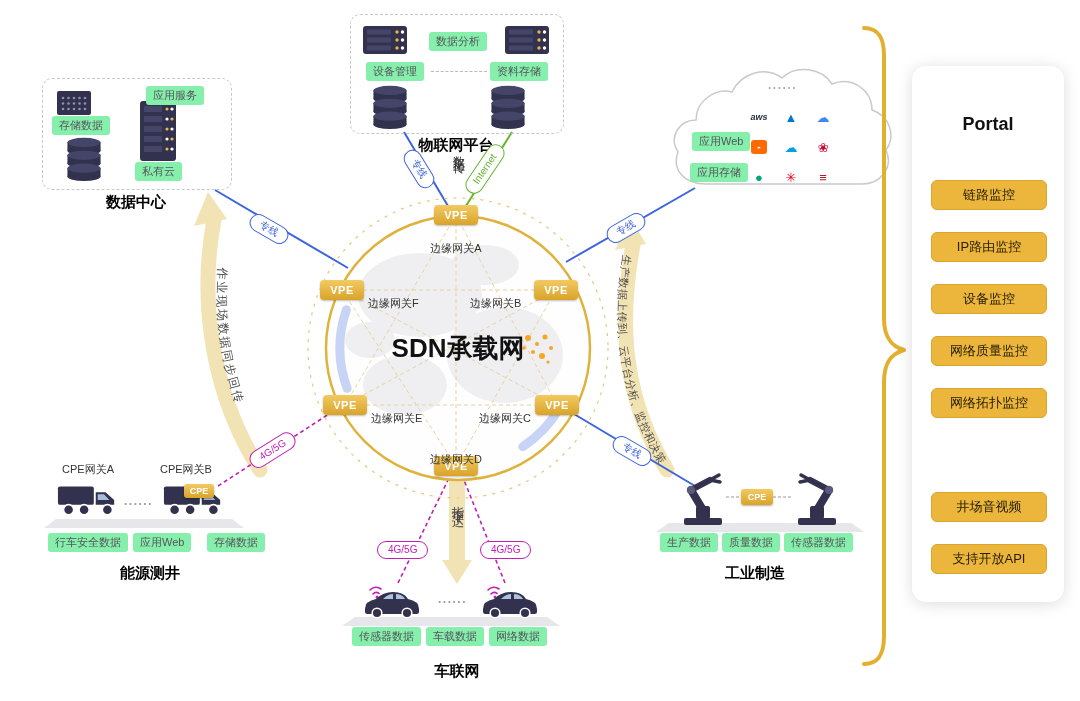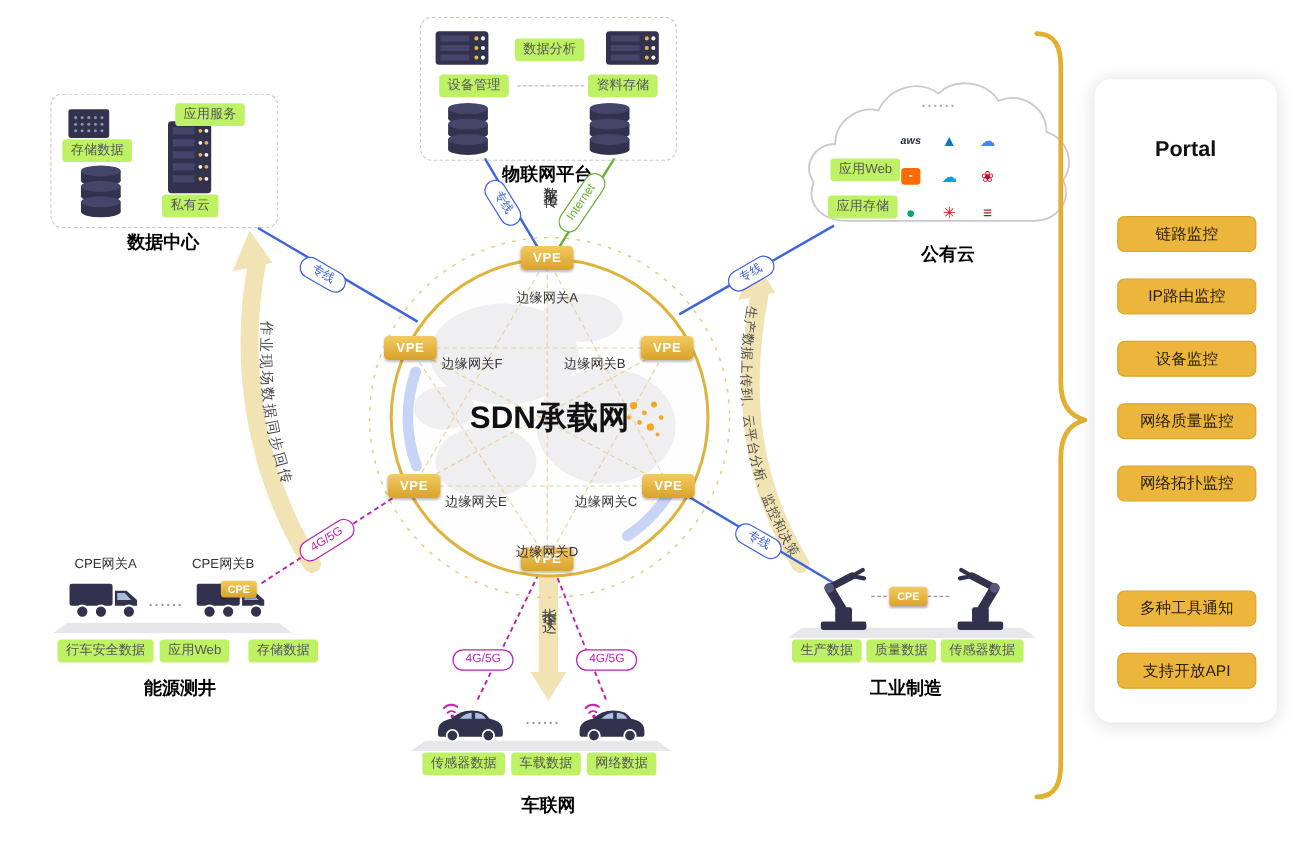--- a/index.html
+++ b/index.html
@@ -1,21 +1,21 @@
 <!DOCTYPE html>
 <html><head>
 <meta charset="utf-8">
 <style>
   html,body{margin:0;padding:0;background:#fff;}
   .canvas{position:relative;width:1080px;height:701px;background:#fff;overflow:hidden;
           font-family:"Liberation Sans","DejaVu Sans",sans-serif;color:#333;}
   .abs{position:absolute;}
   svg.abs{display:block;}
   .dashed-box{position:absolute;border:1.5px dashed #c7c7cc;border-radius:10px;background:transparent;}
-  .chip{position:absolute;background:#bef264;color:#55555c;font-size:11px;line-height:1;
+  .chip{position:absolute;background:#86efac;color:#55555c;font-size:11px;line-height:1;
         padding:4px 7px;border-radius:3px;white-space:nowrap;}
   .dots{position:absolute;color:#9a9aa0;font-size:12px;font-weight:bold;letter-spacing:1.5px;}
   .group-title{position:absolute;font-size:15px;font-weight:bold;color:#000000;text-align:center;}
   .small-label{position:absolute;font-size:11px;color:#333;white-space:nowrap;}
   .vpe{position:absolute;width:44px;height:20px;border-radius:4px;color:#fff;font-weight:bold;font-size:11px;
        display:flex;align-items:center;justify-content:center;letter-spacing:.5px;
        background:linear-gradient(#F2CA62,#D9A32A);box-shadow:0 1px 2px rgba(0,0,0,.25);}
   .cpe-badge{position:absolute;border-radius:3px;color:#fff;font-weight:bold;font-size:9px;
        display:flex;align-items:center;justify-content:center;
        background:linear-gradient(#F2CA62,#D9A32A);box-shadow:0 1px 2px rgba(0,0,0,.3);}
@@ -284,21 +284,20 @@
   <div class="chip" style="left:690px;top:163px">应用存储</div>
   <div class="provider aws" style="left:747px;top:108px;color:#252F3E">aws</div>
   <div class="provider" style="left:779px;top:108px;color:#0078D4">▲</div>
   <div class="provider" style="left:811px;top:108px;color:#4285F4">☁</div>
   <div class="provider ali" style="left:751px;top:140px">-</div>
   <div class="provider" style="left:779px;top:138px;color:#00A3E0">☁</div>
   <div class="provider" style="left:811px;top:138px;color:#CF0A2C">❀</div>
   <div class="provider" style="left:747px;top:168px;color:#00A971">●</div>
   <div class="provider" style="left:779px;top:168px;color:#E60012">✳</div>
   <div class="provider" style="left:811px;top:168px;color:#B01E23;font-weight:bold">≡</div>
-  <div class="group-title" style="left:702px;top:203px;width:176px">公有云</div>
   <div class="pill blue" style="left:605px;top:219px;transform:rotate(-30deg)">专线</div>
 
   <div class="small-label" style="left:52px;top:462px;width:72px;text-align:center">CPE网关A</div>
   <div class="small-label" style="left:160px;top:462px;width:72px;text-align:left">CPE网关B</div>
   <div class="slab" style="left:44px;top:519px;width:200px;height:9px"></div>
   <svg class="abs" style="left:56px;top:477px" width="64" height="44" viewBox="0 0 66 44">
     <rect x="2" y="9" width="37" height="19" rx="2" fill="#32324E"></rect>
     <path d="M41 15 h10 l9 8 v5 h-19 z" fill="#32324E"></path>
     <path d="M43 17 h6.5 l5.5 6 h-12 z" fill="#A9BCD9"></path>
     <circle cx="13" cy="33" r="5.2" fill="#32324E" stroke="#fff" stroke-width="1.6"></circle>
@@ -382,17 +381,17 @@
   <svg class="abs" style="left:850px;top:22px" width="70" height="650" viewBox="0 0 70 650">
     <path d="M 14 6 C 30 6 34 18 34 34 L 34 296 C 34 314 40 324 54 328 C 40 332 34 342 34 360 L 34 614 C 34 630 30 642 14 642" fill="none" stroke="#E2AF2F" stroke-width="4" stroke-linecap="round" stroke-linejoin="round"></path>
   </svg>
   <div class="portal-panel">
     <div class="portal-title" style="top:48px">Portal</div>
     <div class="gold-btn" style="top:114px">链路监控</div>
     <div class="gold-btn" style="top:218px">设备监控</div>
     <div class="gold-btn" style="top:166px">IP路由监控</div>
     <div class="gold-btn" style="top:270px">网络质量监控</div>
     <div class="gold-btn" style="top:322px">网络拓扑监控</div>
-    <div class="gold-btn" style="top:426px">多种工具通知</div>
+    <div class="gold-btn" style="top:426px">井场音视频</div>
     <div class="gold-btn" style="top:478px">支持开放API</div>
   </div>
 
 </div>
 
 </body></html>

